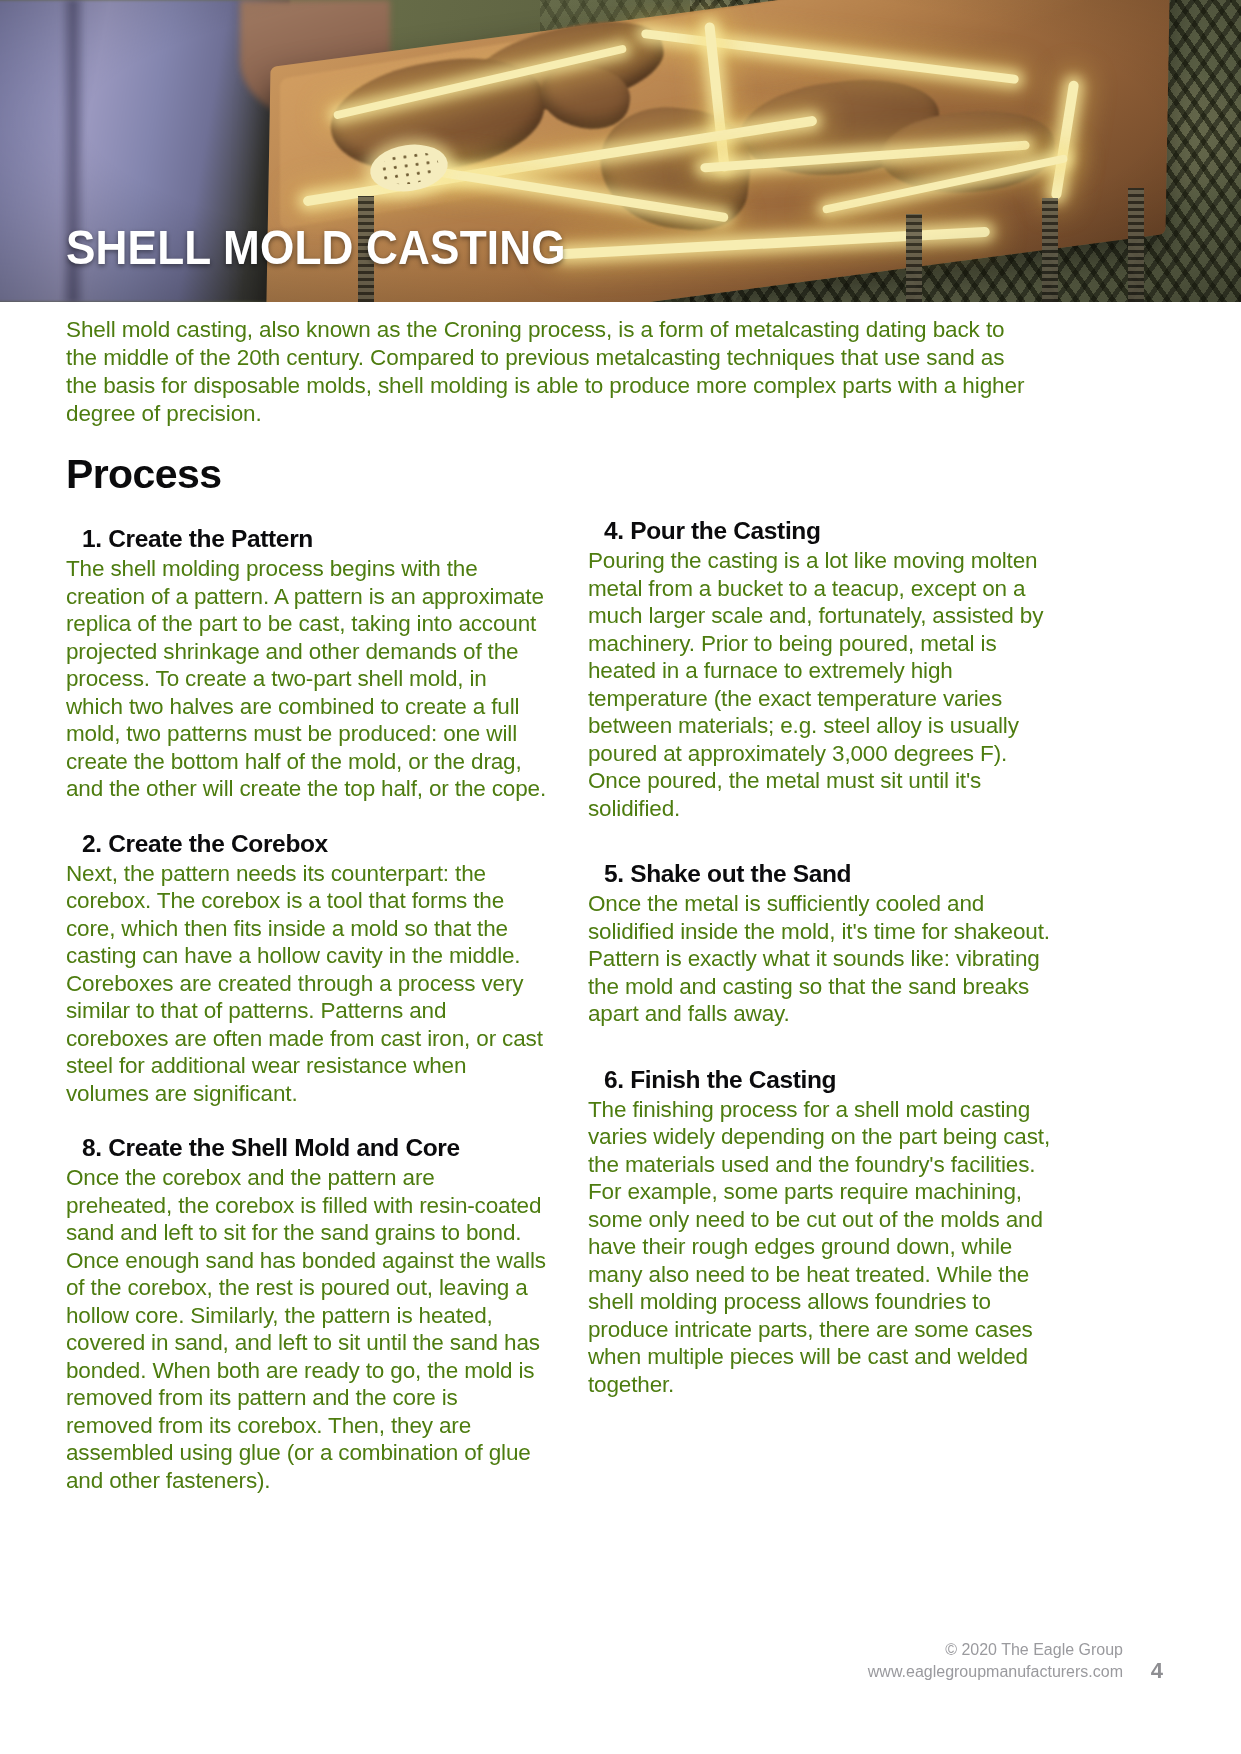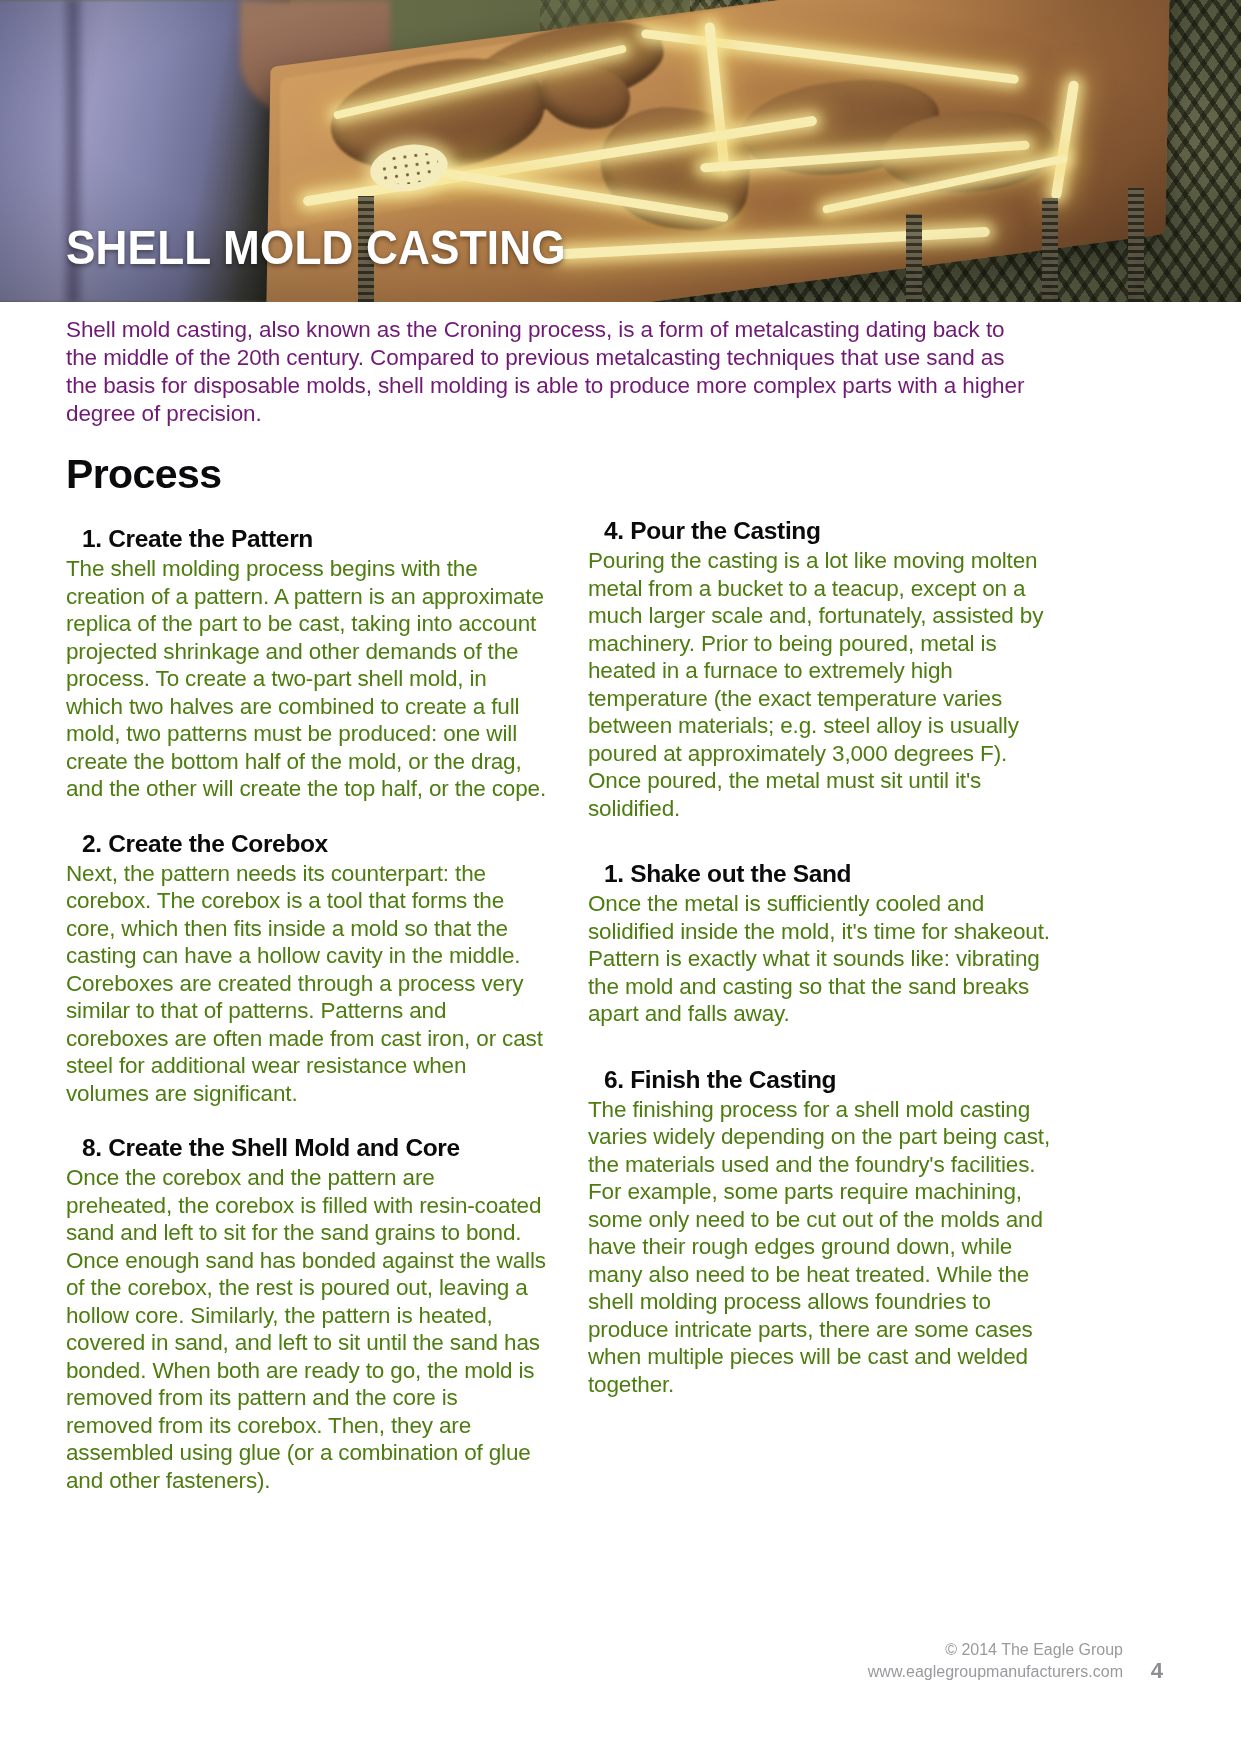--- a/index.html
+++ b/index.html
@@ -212,21 +212,21 @@
     width: 1241px;
   }
 
   .intro {
     position: absolute;
     left: 66px; top: 14px;
     width: 965px;
     font-family: "Liberation Sans Narrow", "Liberation Sans", sans-serif;
     font-size: 22.5px;
     line-height: 28px;
-    color: #701a75;
+    color: #4d7c0f;
     letter-spacing: -0.1px;
   }
 
   .process-heading {
     position: absolute;
     left: 66px; top: 152px;
     font-family: "Liberation Sans", sans-serif;
     font-weight: bold;
     font-size: 41px;
     line-height: 1;
@@ -376,35 +376,35 @@
       </div>
 
       <div class="col col-right">
 
         <div class="section gap-lg">
           <h3>4. Pour the Casting</h3>
           <p>Pouring the casting is a lot like moving molten metal from a bucket to a teacup, except on a much larger scale and, fortunately, assisted by machinery. Prior to being poured, metal is heated in a furnace to extremely high temperature (the exact temperature varies between materials; e.g. steel alloy is usually poured at approximately 3,000 degrees F). Once poured, the metal must sit until it's solidified.</p>
         </div>
 
         <div class="section gap-lg">
-          <h3>1. Shake out the Sand</h3>
+          <h3>5. Shake out the Sand</h3>
           <p>Once the metal is sufficiently cooled and solidified inside the mold, it's time for shakeout. Pattern is exactly what it sounds like: vibrating the mold and casting so that the sand breaks apart and falls away.</p>
         </div>
 
         <div class="section">
           <h3>6. Finish the Casting</h3>
           <p>The finishing process for a shell mold casting varies widely depending on the part being cast, the materials used and the foundry's facilities. For example, some parts require machining, some only need to be cut out of the molds and have their rough edges ground down, while many also  need to be heat treated. While the shell molding process allows foundries to produce intricate parts, there are some cases when multiple pieces will be cast and welded together.</p>
         </div>
 
       </div>
 
     </div>
   </div>
 
   <div class="footer">
     <div class="footer-credit">
-      <div>© 2014 The Eagle Group</div>
+      <div>© 2020 The Eagle Group</div>
       <div>www.eaglegroupmanufacturers.com</div>
     </div>
     <div class="footer-pagenum">4</div>
   </div>
 
 </div>
 
 </body></html>

